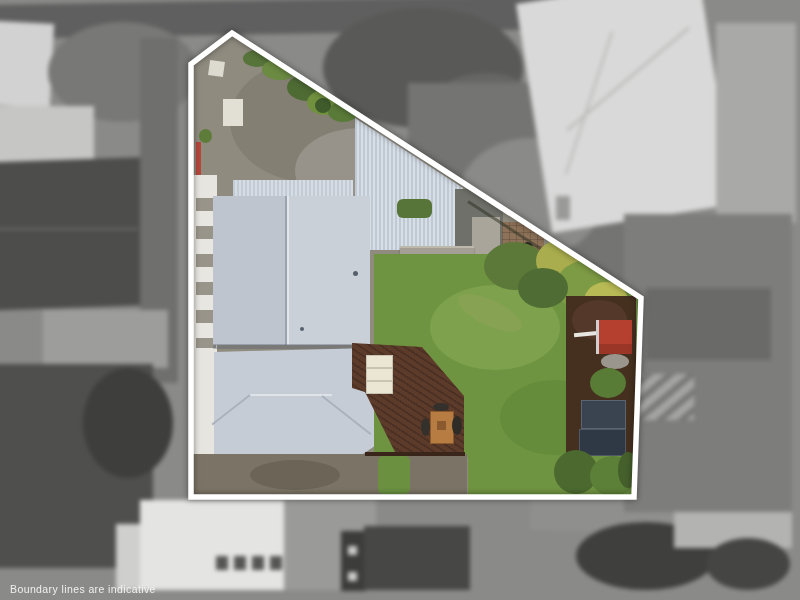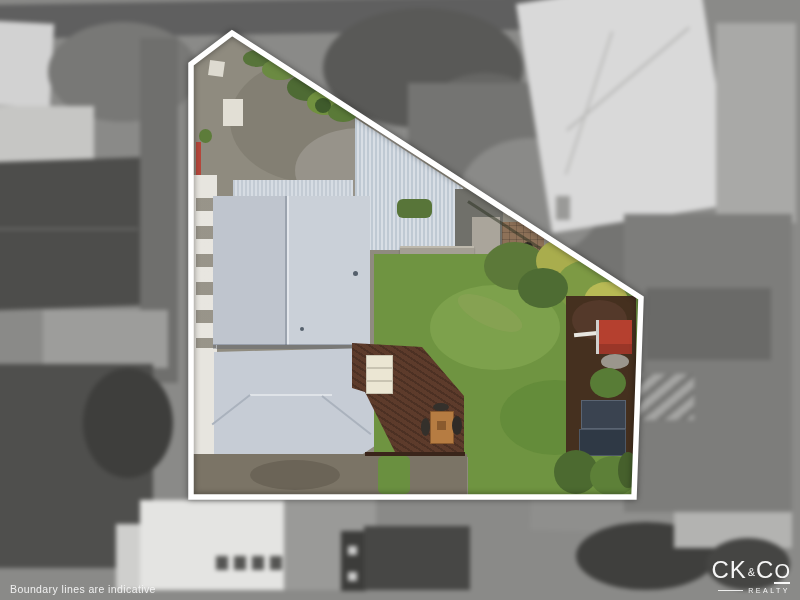--- a/index.html
+++ b/index.html
@@ -165,26 +165,14 @@
     <div class="abs blob" style="left:433px;top:403px;width:16px;height:8px;background:#34302b;"></div>
    </div>
   </div>
 
   <svg id="boundary-svg" width="800" height="600">
     <polygon fill="none" stroke="#ffffff" stroke-width="5.5" stroke-linejoin="miter" points="232,33 641,298 634,497 191,497 191,64"></polygon>
   </svg>
 
   <div id="disclaimer">Boundary lines are indicative</div>
 
-  <div id="brand">
-    <div id="brand-row">
-      <span class="brand-big">CK</span>
-      <span class="brand-amp">&amp;</span>
-      <span class="brand-big">C</span>
-      <span class="brand-o">O</span>
-    </div>
-    <div id="brand-sub">
-      <span id="brand-rule"></span>
-      <span id="brand-realty">REALTY</span>
-    </div>
-  </div>
 
 </div>
 
 </body></html>

